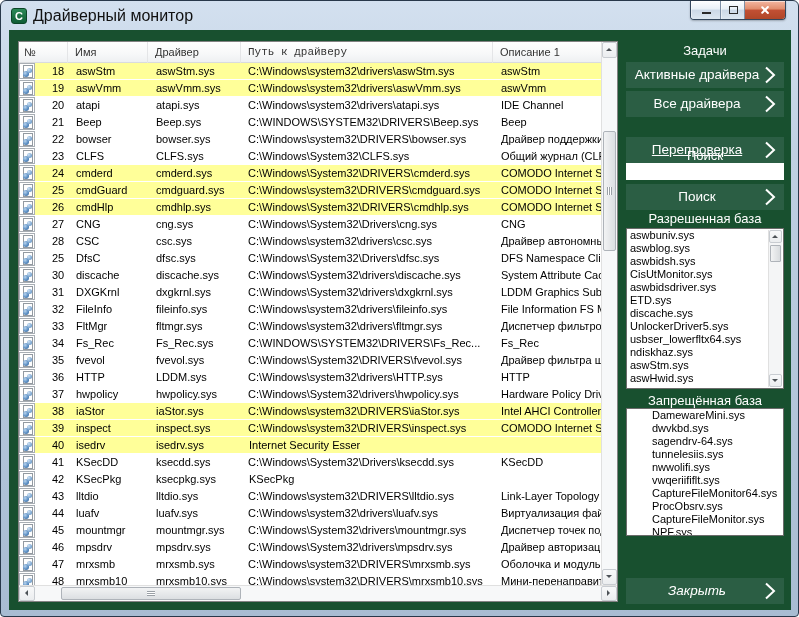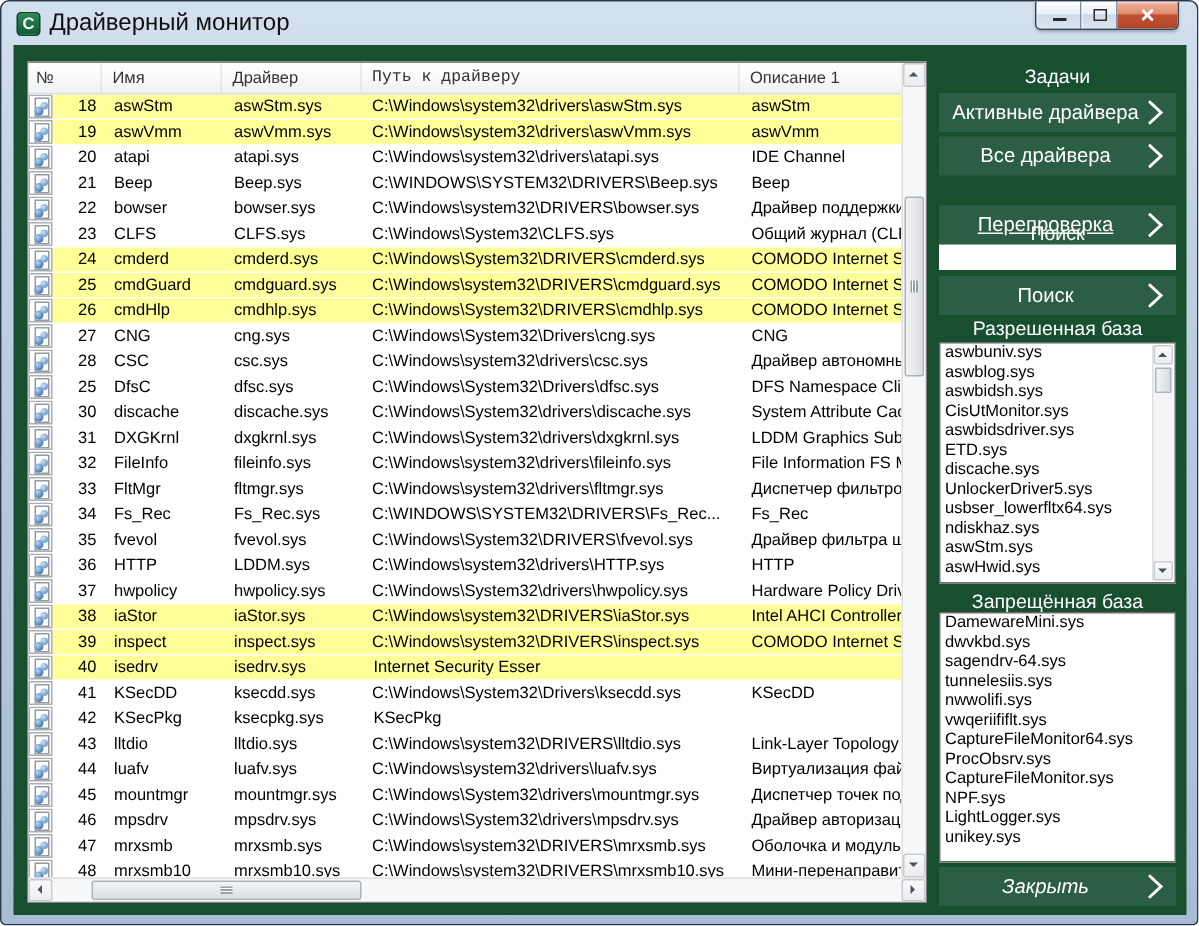--- a/index.html
+++ b/index.html
@@ -630,21 +630,21 @@
           <span class="tri t-up"></span>
         </div>
       <div class="lthumb"></div>
       <div class="sb-btn down">
           <span class="tri t-down"></span>
         </div>
     </div>
   </div>
 
   <div class="side-label" style="top:392px;">Запрещённая база</div>
-  <div class="listbox" style="top:407px; height:167px;">
+  <div class="listbox" style="top:407px; height:128px;padding-left:22px;">
     <div id="banned-items">
         <div class="li">DamewareMini.sys</div>
         <div class="li">dwvkbd.sys</div>
         <div class="li">sagendrv-64.sys</div>
         <div class="li">tunnelesiis.sys</div>
         <div class="li">nwwolifi.sys</div>
         <div class="li">vwqeriififlt.sys</div>
         <div class="li">CaptureFileMonitor64.sys</div>
         <div class="li">ProcObsrv.sys</div>
         <div class="li">CaptureFileMonitor.sys</div>

